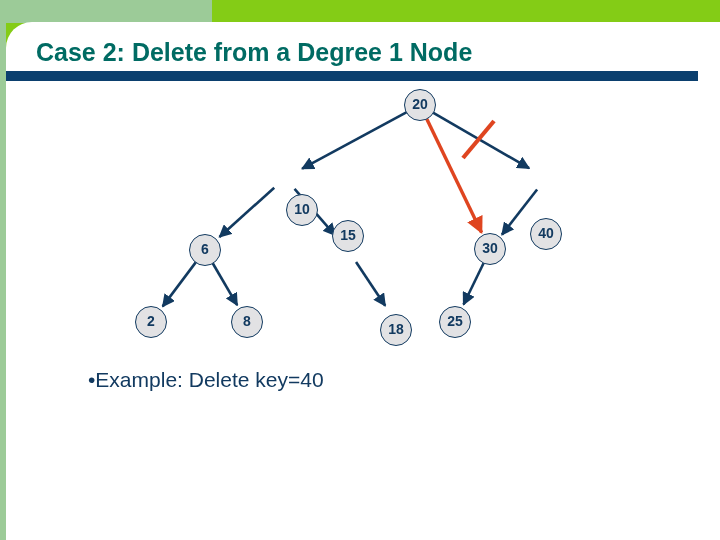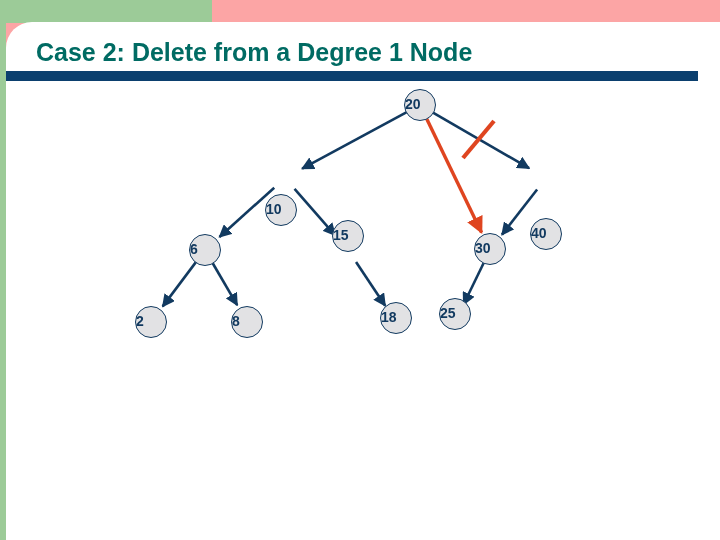--- a/index.html
+++ b/index.html
@@ -5,21 +5,21 @@
   html, body {
     margin: 0;
     padding: 0;
     background: #ffffff;
   }
   #slide {
     position: relative;
     width: 720px;
     height: 540px;
     overflow: hidden;
-    background: #fca5a5;
+    background: #84cc16;
     font-family: "Liberation Sans", sans-serif;
   }
   
   .green-left-strip {
     position: absolute;
     left: 0; top: 0;
     width: 6px; height: 540px;
     background: #9ccb98;
   }
   .green-top-block {
@@ -64,20 +64,21 @@
     margin-left: -16px;
     margin-top: -16px;
     border-radius: 50%;
     background: #e2e2e4;
     border: 1.6px solid #123a60;
     box-sizing: border-box;
     color: #123a60;
     font-size: 14px;
     font-weight: bold;
     line-height: 29px;
+    text-align: center;
     font-family: "Liberation Sans", sans-serif;
   }
   .bullet-line {
     position: absolute;
     left: 88px; top: 368px;
     font-size: 21px;
     color: #123a60;
     white-space: nowrap;
   }
   .bullet-line .dot { font-size: 21px; }
@@ -115,25 +116,28 @@
         <line x1="483.6607057503449" y1="263.0408338850048" x2="463.52525778401895" y2="304.4623268443039" stroke="#123a60" stroke-width="2.6" marker-end="url(#arrow-dark)"></line>
         <line x1="426.3038614545521" y1="118.05799872728639" x2="481.5223932162921" y2="232.43924309089073" stroke="#df4520" stroke-width="3.4" marker-end="url(#arrow-red)"></line>
       </g>
     <g id="annotation-layer">
         <line x1="463" y1="158" x2="494" y2="121" stroke="#df4520" stroke-width="4.2" stroke-linecap="butt"></line>
       </g>
   </svg>
 
   <div id="node-layer">
       <div class="node" style="left: 420px; top: 105px;">20</div>
-      <div class="node" style="left: 281px; top: 178px; margin-top: 16px;">10</div>
+      <div class="node" style="left: 302px; top: 178px; margin-top: 16px;">10</div>
       <div class="node" style="left: 546px; top: 178px; margin-top: 40px;">40</div>
       <div class="node" style="left: 205px; top: 250px;">6</div>
       <div class="node" style="left: 348px; top: 236px;">15</div>
       <div class="node" style="left: 490px; top: 249px;">30</div>
       <div class="node" style="left: 151px; top: 322px;">2</div>
       <div class="node" style="left: 247px; top: 322px;">8</div>
-      <div class="node" style="left: 396px; top: 318px;">18</div>
-      <div class="node" style="left: 455px; top: 314px;">25</div>
+      <div class="node" style="left: 396px; top: 330px;">18</div>
+      <div class="node" style="left: 455px; top: 322px;">25</div>
     </div>
 
+  <div class="bullet-line">
+    <span class="dot">•</span><span>Example: Delete key=40</span>
+  </div>
 
 </div>
 
 </body></html>

